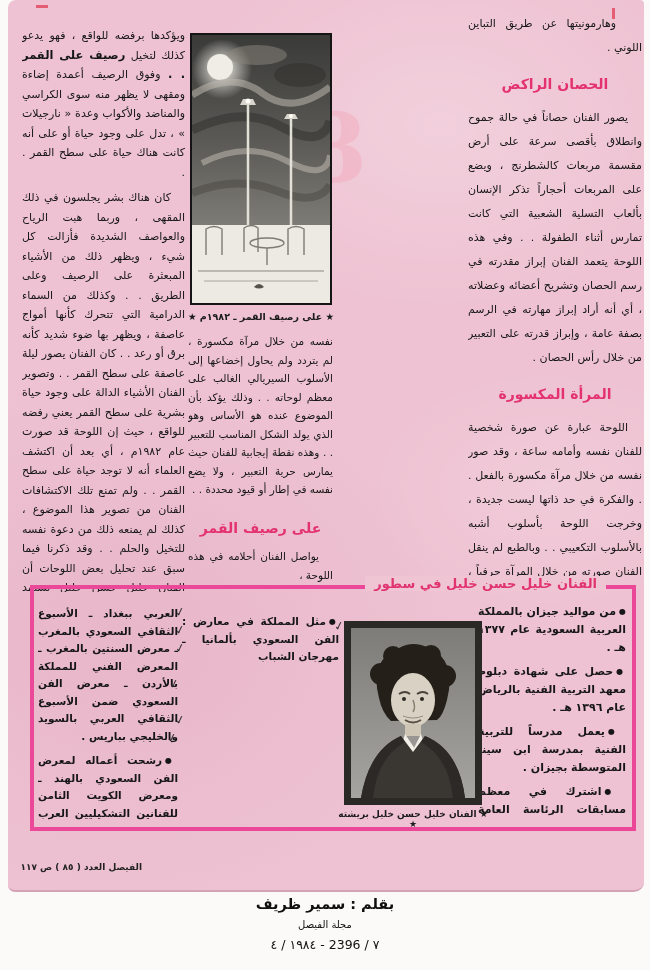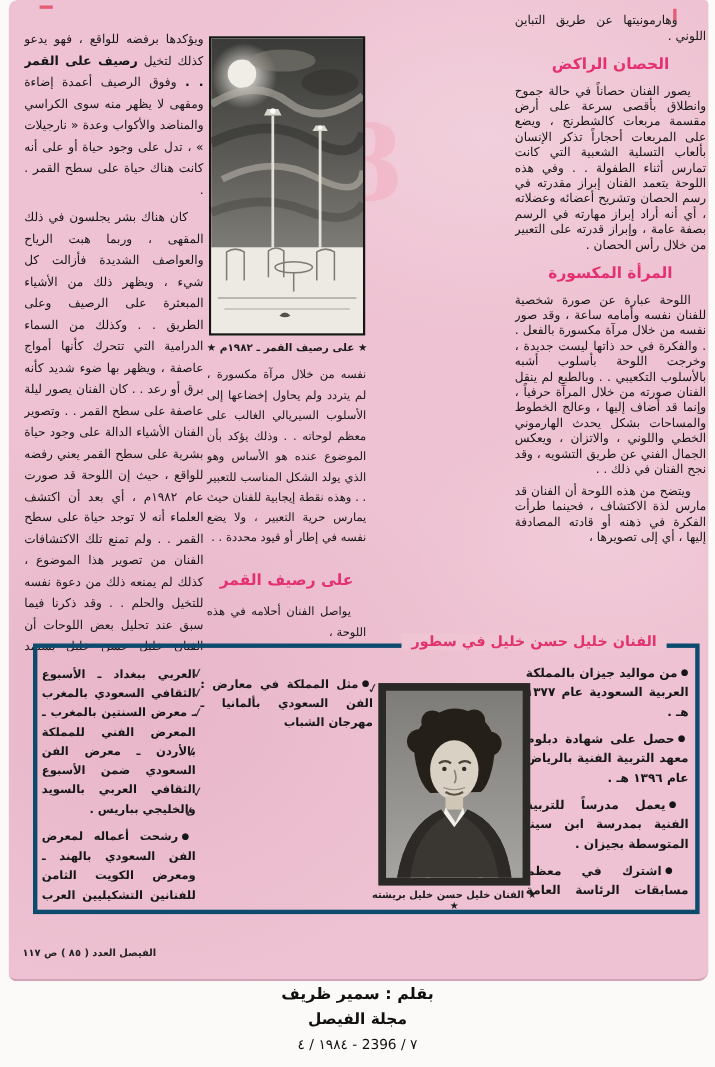--- a/index.html
+++ b/index.html
@@ -23,41 +23,41 @@
   .crop-mark{position:absolute;background:#e23a55;opacity:.75;}
   .watermark{
     position:absolute;left:300px;top:92px;font-size:96px;font-weight:bold;
     color:#ff4d6e;opacity:.12;font-family:"DejaVu Serif",serif;
   }
   
   .arab{direction:rtl;text-align:justify;}
   .col{position:absolute;overflow:hidden;}
   .col-left{left:22px;top:26px;width:163px;height:566px;font-size:11px;line-height:19.5px;}
   .col-mid-text{left:188px;top:332px;width:145px;height:250px;font-size:10.5px;line-height:18.5px;}
-  .col-right{left:468px;top:12px;width:174px;height:570px;font-size:11px;line-height:14px;}
+  .col-right{left:468px;top:12px;width:174px;height:570px;font-size:11px;line-height:24px;}
   .para{margin:0 0 6px 0;}
   .indent{text-indent:14px;}
   .bold-inline{font-weight:bold;font-size:11.5px;}
   h3.red-head{
     margin:12px 0 10px 0;text-align:center;font-size:14px;font-weight:bold;
     color:#e3326f;letter-spacing:.5px;
   }
   
   .moon-art{
     position:absolute;left:190px;top:33px;width:142px;height:272px;
     border:2px solid #151515;background:#dfdcd6;box-sizing:border-box;
   }
   .moon-caption{
     position:absolute;left:184px;top:311px;width:154px;text-align:center;
     font-size:9.5px;font-weight:bold;direction:rtl;color:#1b1b1b;
   }
   
   .bio-box{
     position:absolute;left:30px;top:585px;width:606px;height:246px;
-    border:4px solid #0c4a6e;box-sizing:border-box;
+    border:4px solid #ec4899;box-sizing:border-box;
   }
   .bio-box-title{
     position:absolute;top:-13px;right:26px;padding:0 9px;
     background:#efc4d3;color:#e0336f;font-weight:bold;font-size:13px;
     direction:rtl;white-space:nowrap;
   }
   .box-col{position:absolute;overflow:hidden;direction:rtl;text-align:justify;font-weight:bold;}
   .box-bio{right:6px;top:14px;width:148px;height:218px;font-size:11px;line-height:18px;}
   .box-bio .item{margin-bottom:6px;}
   .box-mid{left:148px;top:16px;width:157px;height:216px;font-size:10.5px;line-height:17.5px;}
@@ -78,21 +78,21 @@
   }
   
   .page-note{
     position:absolute;left:12px;top:862px;width:130px;direction:rtl;text-align:right;
     font-size:9px;font-weight:bold;color:#222;
   }
   .print-footer{
     position:absolute;left:0;top:896px;width:650px;text-align:center;color:#101010;
   }
   .f-byline{font-size:14.5px;font-weight:bold;direction:rtl;}
-  .f-mag{font-size:14px;font-weight:bold;direction:rtl;margin-top:7px;}
+  .f-mag{font-size:10px;font-weight:normal;direction:rtl;margin-top:7px;}
   .f-date{font-size:12.5px;margin-top:7px;letter-spacing:1px;}
 </style>
 </head>
 <body>
 
 <div class="paper"></div>
 <div class="crop-mark" style="left:36px;top:5px;width:12px;height:3px;"></div>
 <div class="crop-mark" style="left:612px;top:8px;width:3px;height:11px;"></div>
 <div class="watermark">8</div>
 

